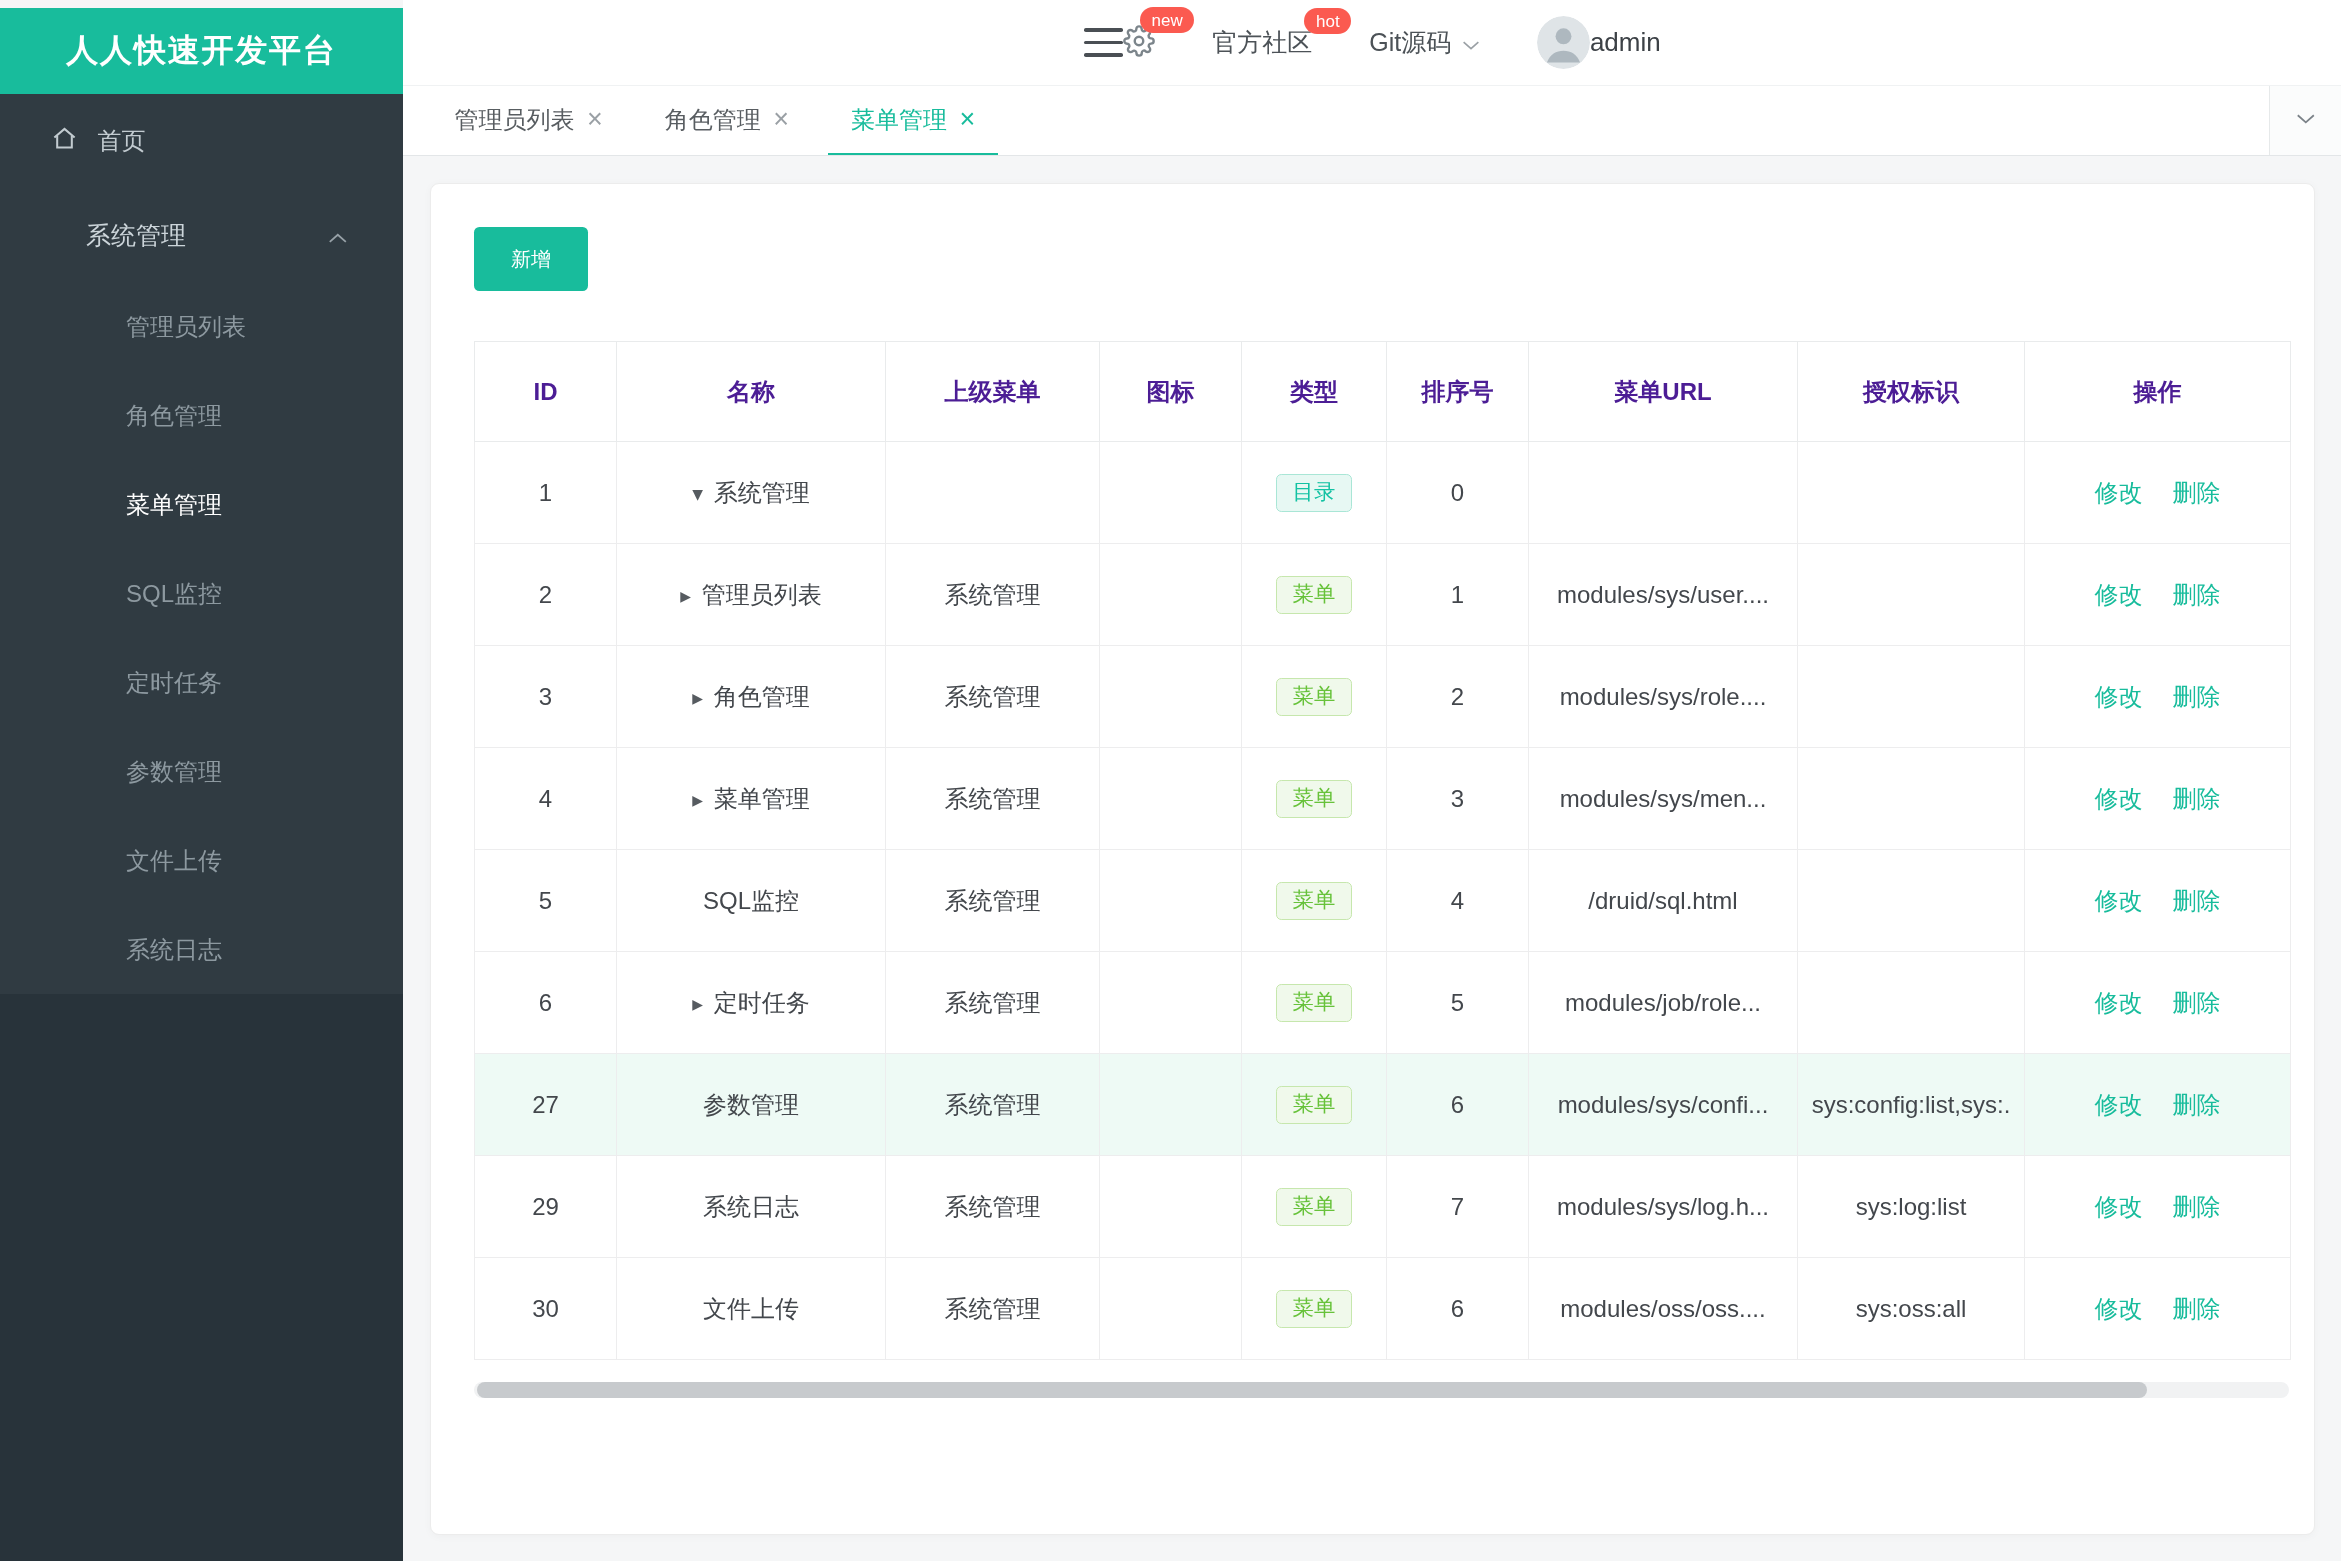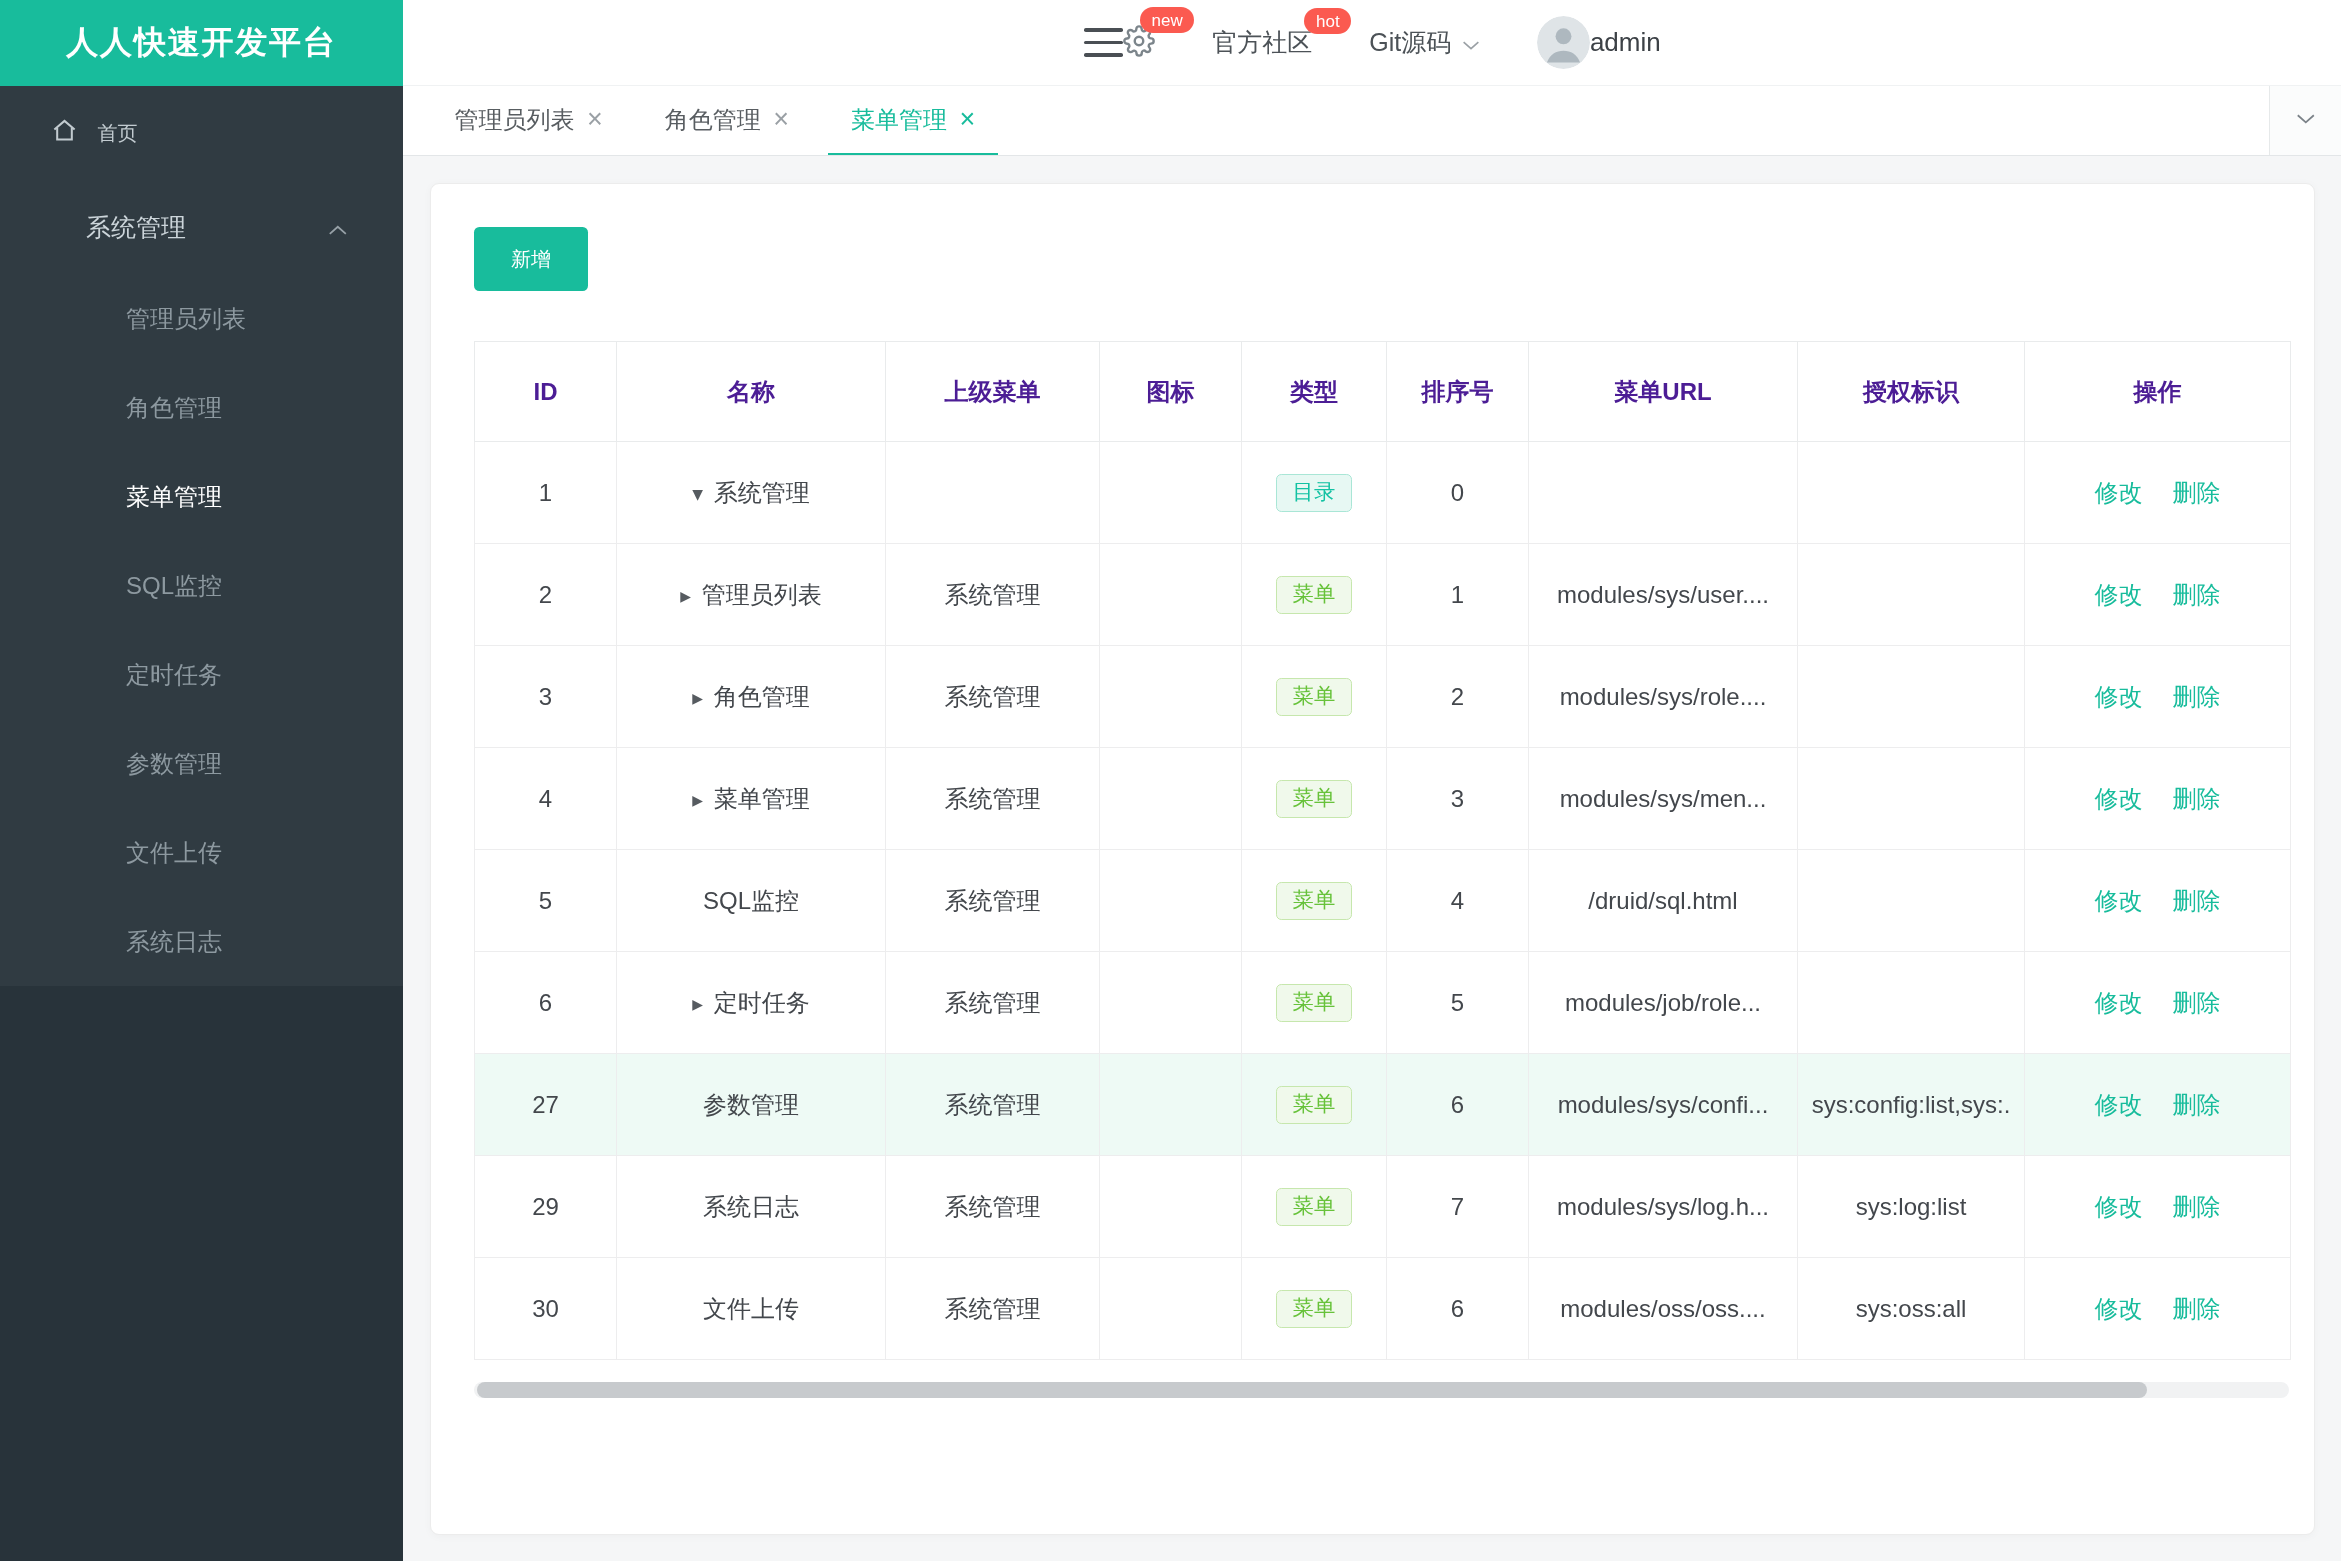--- a/index.html
+++ b/index.html
@@ -8,26 +8,26 @@
     --tag-dir-text:#13c2a3; --tag-dir-bg:#e7f8f3; --tag-dir-border:#a9e6d6;
     --tag-menu-text:#67c23a; --tag-menu-bg:#f0f9eb; --tag-menu-border:#c6e7ad;
     --row-highlight:#eefaf5;
   }
   *{box-sizing:border-box;margin:0;padding:0;}
   html,body{width:2342px;height:1562px;}
   body{font-family:"Liberation Sans","DejaVu Sans",sans-serif;background:#f5f6f7;overflow:hidden;}
   .app{display:flex;width:2342px;height:1562px;}
 
   
-  .sidebar{width:403px;flex:0 0 403px;background:#28333a;display:flex;flex-direction:column;}
+  .sidebar{width:403px;flex:0 0 403px;background:#28333a;display:flex;flex-direction:column;margin-top:8px;}
   .brand{height:86px;flex:0 0 86px;background:var(--accent);color:#fff;font-size:32px;font-weight:bold;
          display:flex;align-items:center;justify-content:center;letter-spacing:1.8px;}
   .nav-lit{background:#303b42;}
   .side-home{height:94px;display:flex;align-items:center;gap:19.6px;padding-left:51px;
-             color:#c2cbd0;font-size:20px;cursor:pointer;}
+             color:#c2cbd0;font-size:24px;cursor:pointer;}
   .side-group-title{height:94px;display:flex;align-items:center;justify-content:space-between;
              padding:0 55px 0 86px;color:#ccd5da;font-size:25px;cursor:pointer;}
   .side-sub{height:89px;display:flex;align-items:center;padding-left:126px;
              color:#8d99a0;font-size:24px;cursor:pointer;}
   .side-sub.active{color:#ffffff;}
 
   
   .main{flex:1;display:flex;flex-direction:column;min-width:0;}
 
   

